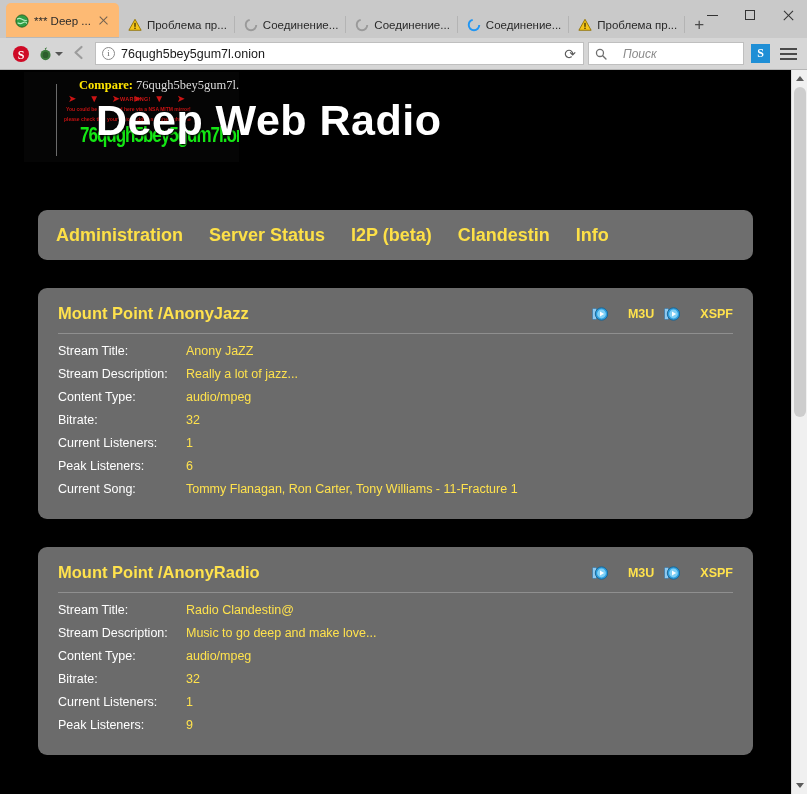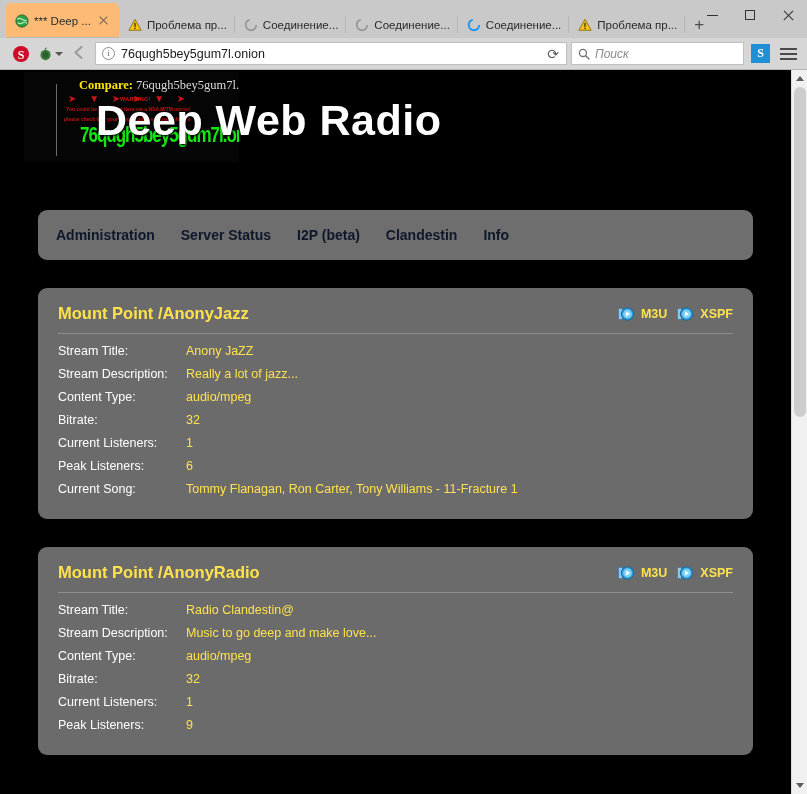--- a/index.html
+++ b/index.html
@@ -154,23 +154,23 @@
     font-size: 9px; line-height: 11px; text-align: center;
     font-family: "Liberation Serif", serif;
     flex: 0 0 auto;
   }
   .urltext {
     font-size: 12.5px; color: #1a1a1a; flex: 1 1 auto;
     white-space: nowrap; overflow: hidden;
   }
   .reload { color: #5a5a5a; font-size: 14px; padding: 0 3px; }
   .searchbox {
-    width: 173px; height: 23px;
+    width: 156px; height: 23px;
     background: #fff; border: 1px solid #bfbfbf;
-    display: flex; align-items: center; gap: 5px;
+    display: flex; align-items: center; gap: 16px;
     padding: 0 6px;
     margin-left: 4px;
   }
   .search-mag { width: 12px; height: 12px; flex: 0 0 auto; }
   .searchph { font-size: 12px; color: #8a8a8a; font-style: italic; }
   .bluebtn {
     width: 19px; height: 19px; background: #1f8fd6; color: #fff;
     font-size: 12px; font-weight: bold; text-align: center; line-height: 19px;
     margin: 0 6px 0 7px; flex: 0 0 auto;
     font-family: "Liberation Serif", serif;
@@ -286,22 +286,22 @@
     margin: 35px 38px 0 38px;
     background: #6e6e6e;
     border-radius: 9px;
     height: 50px;
     display: flex;
     align-items: center;
     padding-left: 14px;
     gap: 18px;
   }
   .navmenu a {
-    color: #0f172a;
-    font-size: 14px;
+    color: #fde047;
+    font-size: 18px;
     font-weight: bold;
     text-decoration: none;
     padding: 0 4px;
     white-space: nowrap;
   }
 
   .panel {
     margin: 28px 38px 0 38px;
     background: #6b6b6b;
     border-radius: 9px;
@@ -315,21 +315,21 @@
     border-bottom: 1px solid #8f8f8f;
   }
   .mount-title {
     color: #ffe24d;
     font-size: 16.5px;
     font-weight: bold;
   }
   .mount-title .mp { color: #ffe24d; }
   .head-links { display: flex; align-items: center; gap: 10px; }
   .head-link {
-    display: flex; align-items: center; gap: 7px;
+    display: flex; align-items: center; gap: 20px;
     color: #ffe24d; font-size: 12.5px; font-weight: bold;
     text-decoration: none;
   }
   .play-ico { width: 16px; height: 16px; display:block; }
 
   .rows { padding-top: 10px; }
   .row {
     display: flex;
     align-items: baseline;
     height: 23px;

